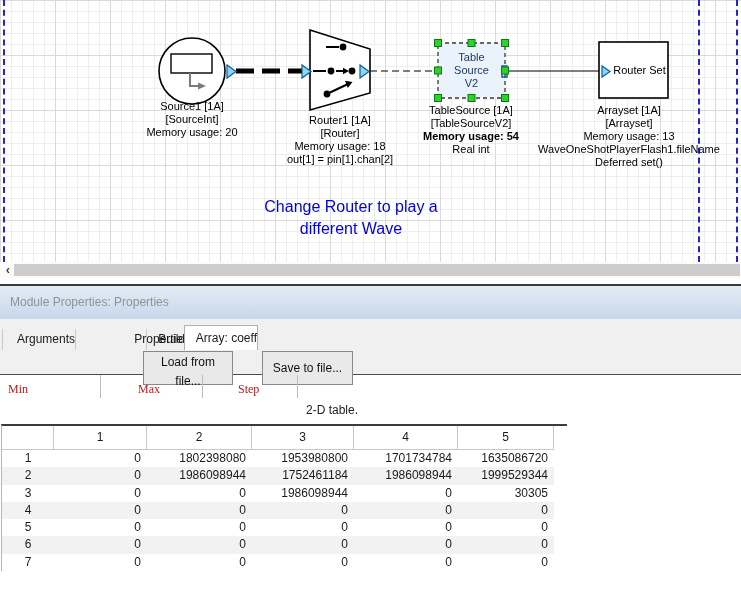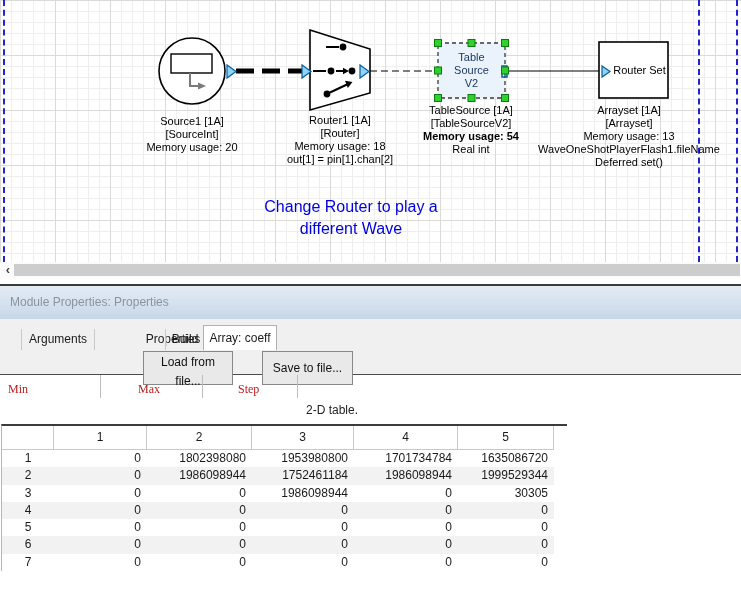--- a/index.html
+++ b/index.html
@@ -40,22 +40,22 @@
 
   
   .panel{position:absolute;left:0;top:284px;width:741px;height:316px;background:#f0f0f0;
          border-top:2px solid #3a3a3a;box-sizing:border-box;}
   .panel-title{position:absolute;left:0;top:0;width:100%;height:33px;line-height:33px;
                padding-left:10px;box-sizing:border-box;font-size:12px;color:#8b949c;
                background:linear-gradient(#e3ecf5,#c7d7e8);}
   .panel-white{position:absolute;left:0;top:89px;right:0;bottom:0;background:#fff;}
   .hrline{position:absolute;left:0;top:88px;width:741px;height:1px;background:#4b4b4b;}
 
-  .tab{position:absolute;top:43px;height:21px;line-height:21px;text-align:center;
-       font-size:12px;color:#1a1a1a;border-left:1px solid #c9c9c9;margin-left:19px;}
+  .tab{position:absolute;top:43px;height:21px;line-height:21px;text-align:right;
+       font-size:12px;color:#1a1a1a;border-left:1px solid #c9c9c9;}
   .tab.t0{left:2px;width:72px;}
   .tab.t1{left:75px;width:70px;padding-left:43px;}
   .tab.t2{left:146px;width:38px;border-right:1px solid #c9c9c9;}
   .tab.active{left:184px;width:74px;top:39px;height:25px;line-height:24px;background:#fff;
               border:1px solid #b0b0b0;border-bottom:none;box-sizing:border-box;}
 
   .btn{position:absolute;top:65px;height:34px;font-size:12px;text-align:center;line-height:19px;
        background:#e9e9e9;border:1px solid #888;color:#111;box-sizing:border-box;
        font-family:"Liberation Sans",sans-serif;}
   .btn.load{left:143px;width:90px;}
@@ -141,21 +141,21 @@
         <rect x="599" y="42" width="69" height="56" fill="#fff" stroke="#000" stroke-width="1.6"></rect>
         <polygon class="pin" points="602,66 602,77 610,71.5"></polygon>
       </g>
     </svg>
 
     <div class="ts-body">Table
 Source
 V2</div>
     <div class="as-body">Router Set</div>
 
-    <div class="blabel" style="left:192px;top:115px">
+    <div class="blabel" style="left:192px;top:100px">
       <span>Source1 [1A]</span>
       <span>[SourceInt]</span>
       <span>Memory usage: 20</span>
     </div>
     <div class="blabel" style="left:340px;top:114px">
       <span>Router1 [1A]</span>
       <span>[Router]</span>
       <span>Memory usage: 18</span>
       <span>out[1] = pin[1].chan[2]</span>
     </div>

